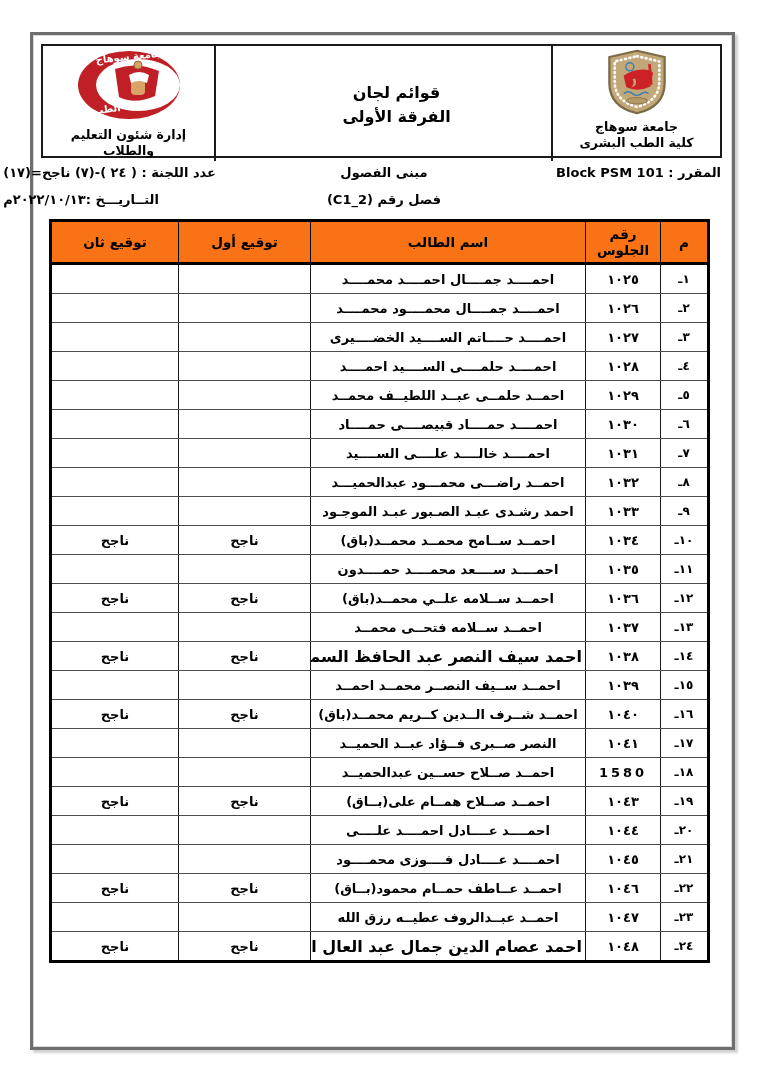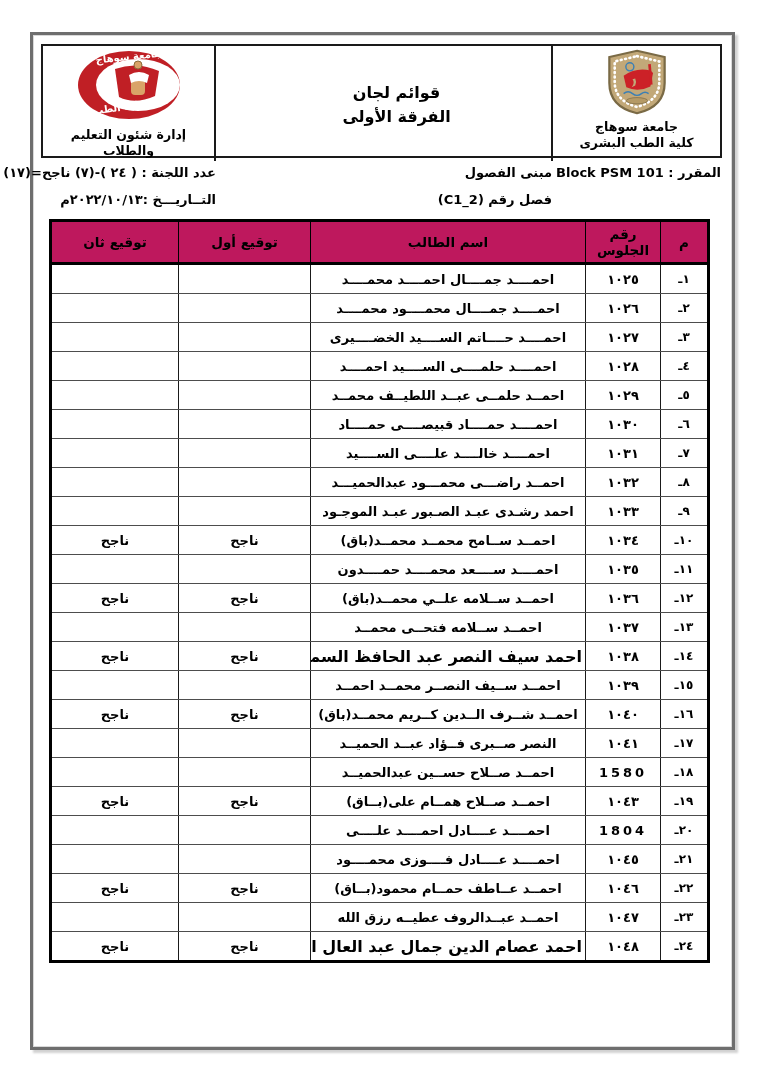--- a/index.html
+++ b/index.html
@@ -26,29 +26,29 @@
   .logo{flex:0 0 auto;}
   
   .info{
     position:absolute;top:124px;right:10px;left:8px;height:56px;
     display:grid;direction:rtl;grid-template-columns:170px 336px auto;
     font-weight:bold;font-size:13px;line-height:27px;
   }
   .info .i-right{text-align:right;padding-right:1px;}
   .info .i-center{text-align:center;}
   .info .i-left{text-align:left;padding-left:4px;}
-  .info div div{white-space:nowrap;text-align:right;}
+  .info div div{white-space:nowrap;}
   
   table.main{
     position:absolute;top:184px;right:22px;
     width:658px;border-collapse:collapse;direction:rtl;
     border:3px solid #000;table-layout:fixed;
   }
   table.main th{
-    background:#be185d;border:1px solid #000;border-bottom:3px solid #000;
+    background:#f97316;border:1px solid #000;border-bottom:3px solid #000;
     font-weight:bold;font-size:13.5px;line-height:16px;height:38px;padding:1px 2px;text-align:center;
   }
   table.main td{
     border:1px solid #4d4d4d;border-right:1px solid #1a1a1a;border-left:1px solid #1a1a1a;
     height:28px;padding:0 3px;font-weight:bold;text-align:center;vertical-align:middle;
     overflow:hidden;white-space:nowrap;
   }
   td.c-serial{font-size:12px;}
   td.c-seat{font-size:13px;letter-spacing:3px;}
   td.c-name{font-size:13px;}
@@ -261,21 +261,21 @@
         </tr>
         <tr>
           <td class="c-serial">١٩ـ</td>
           <td class="c-seat">١٠٤٣</td>
           <td class="c-name">احمــد صــلاح همــام على(بــاق)</td>
           <td class="c-sig">ناجح</td>
           <td class="c-sig">ناجح</td>
         </tr>
         <tr>
           <td class="c-serial">٢٠ـ</td>
-          <td class="c-seat">1804</td>
+          <td class="c-seat">١٠٤٤</td>
           <td class="c-name">احمــــد عــــادل احمــــد علــــى</td>
           <td class="c-sig"></td>
           <td class="c-sig"></td>
         </tr>
         <tr>
           <td class="c-serial">٢١ـ</td>
           <td class="c-seat">١٠٤٥</td>
           <td class="c-name">احمــــد عــــادل فــــوزى محمــــود</td>
           <td class="c-sig"></td>
           <td class="c-sig"></td>

